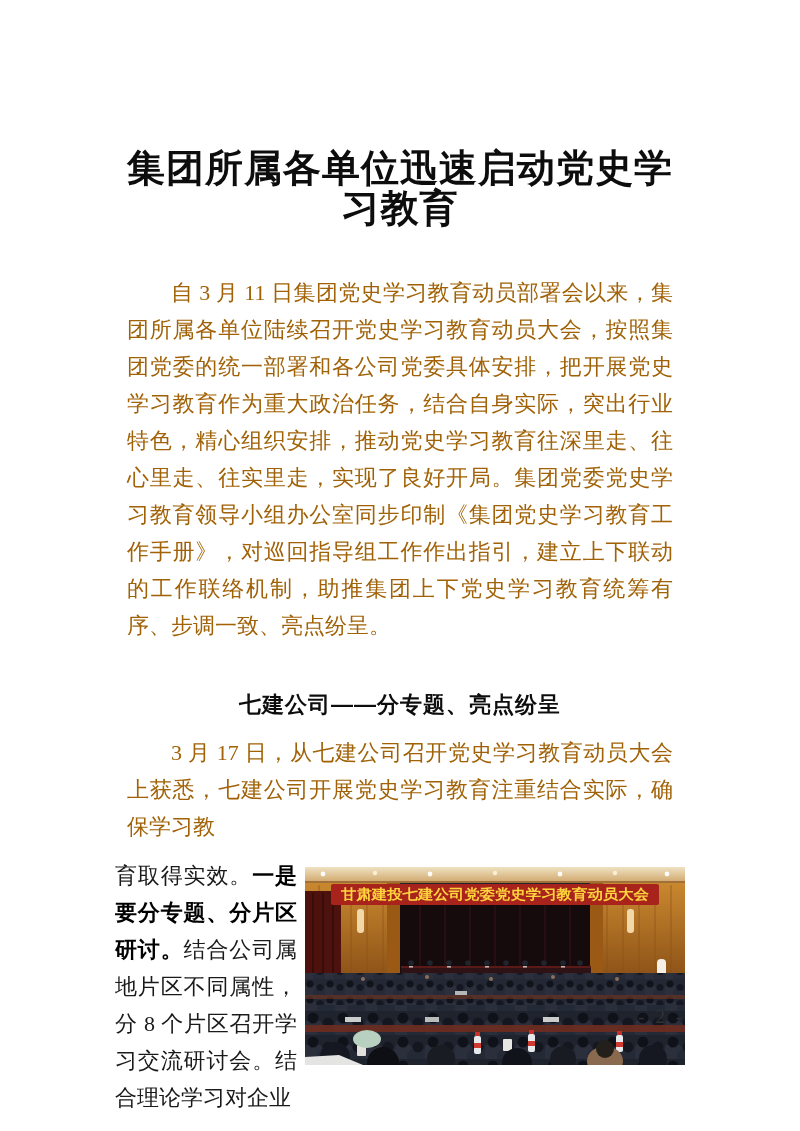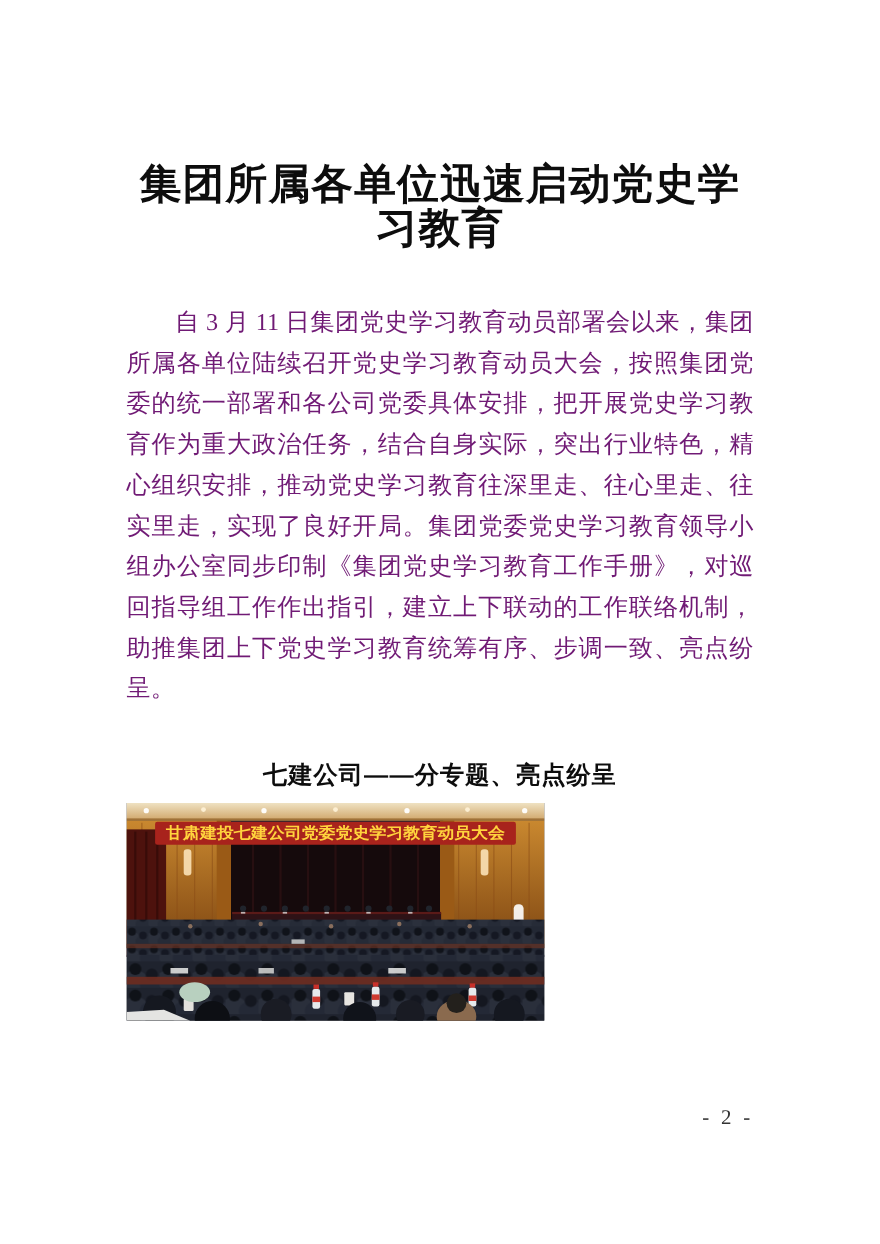--- a/index.html
+++ b/index.html
@@ -25,22 +25,22 @@
     line-height: 40px;
     font-weight: 700;
     letter-spacing: 1px;
     color: #0d0d0d;
     font-family: "Liberation Serif", serif;
   }
   .body-text {
     font-size: 22px;
     line-height: 37px;
     text-align: justify;
-    margin: 0;
-    color: #701a75;
+    margin: 12px;
+    color: #a16207;
   }
   p.para1 { margin-top: 46px; text-indent: 2em; }
   h2.section-heading {
     margin: 46px 0 0 0;
     text-align: center;
     font-size: 22px;
     line-height: 30px;
     font-weight: 700;
     letter-spacing: 1px;
     color: #0d0d0d;
@@ -83,22 +83,24 @@
 
 <div class="page">
   <div class="content">
 
     <h1 class="doc-title">集团所属各单位迅速启动党史学习教育</h1>
 
     <p class="body-text para1">自 3 月 11 日集团党史学习教育动员部署会以来，集团所属各单位陆续召开党史学习教育动员大会，按照集团党委的统一部署和各公司党委具体安排，把开展党史学习教育作为重大政治任务，结合自身实际，突出行业特色，精心组织安排，推动党史学习教育往深里走、往心里走、往实里走，实现了良好开局。集团党委党史学习教育领导小组办公室同步印制《集团党史学习教育工作手册》，对巡回指导组工作作出指引，建立上下联动的工作联络机制，助推集团上下党史学习教育统筹有序、步调一致、亮点纷呈。</p>
 
     <h2 class="section-heading">七建公司——分专题、亮点纷呈</h2>
 
+    <p class="body-text para2-intro">3 月 17 日，从七建公司召开党史学习教育动员大会上获悉，七建公司开展党史学习教育注重结合实际，确保学习教</p>
 
     <div class="wrap-row">
+      <div class="wrap-text"><span>育取得实效。</span><b>一是要分专题、分片区研讨。</b><span>结合公司属地片区不同属性，分 8 个片区召开学习交流研讨会。结合理论学习对企业</span></div>
 
       <figure class="photo">
         <svg viewBox="0 0 380 198" width="380" height="198">
           <defs>
             <linearGradient id="woodg" x1="0" y1="0" x2="0" y2="1">
               <stop offset="0" stop-color="#c9882f"></stop>
               <stop offset="1" stop-color="#7e4612"></stop>
             </linearGradient>
             <linearGradient id="ceilg" x1="0" y1="0" x2="0" y2="1">
               <stop offset="0" stop-color="#efe2c2"></stop>

